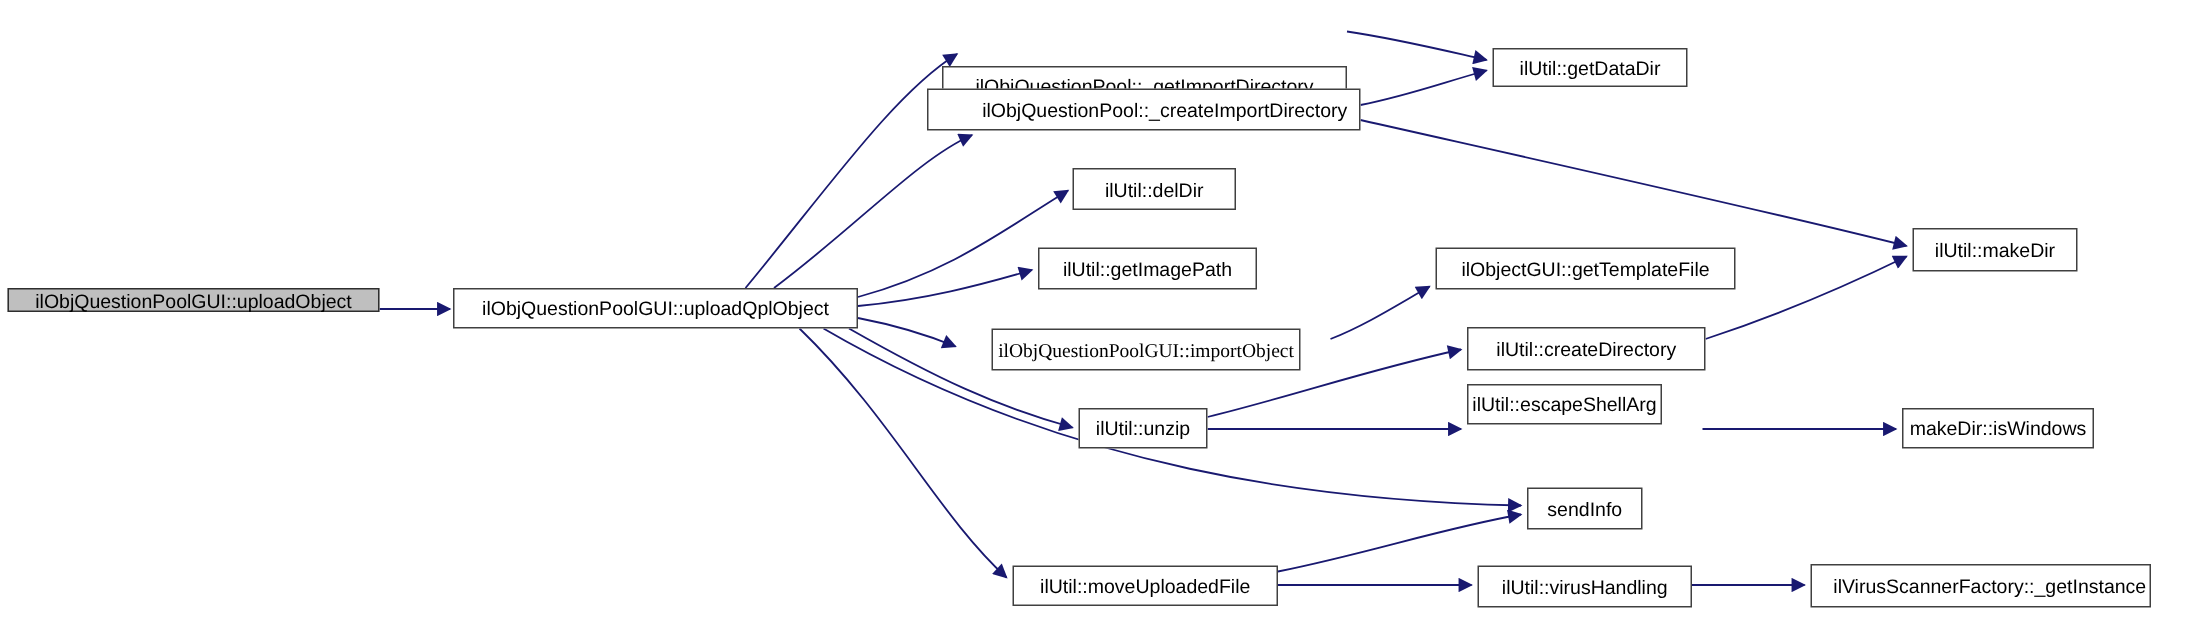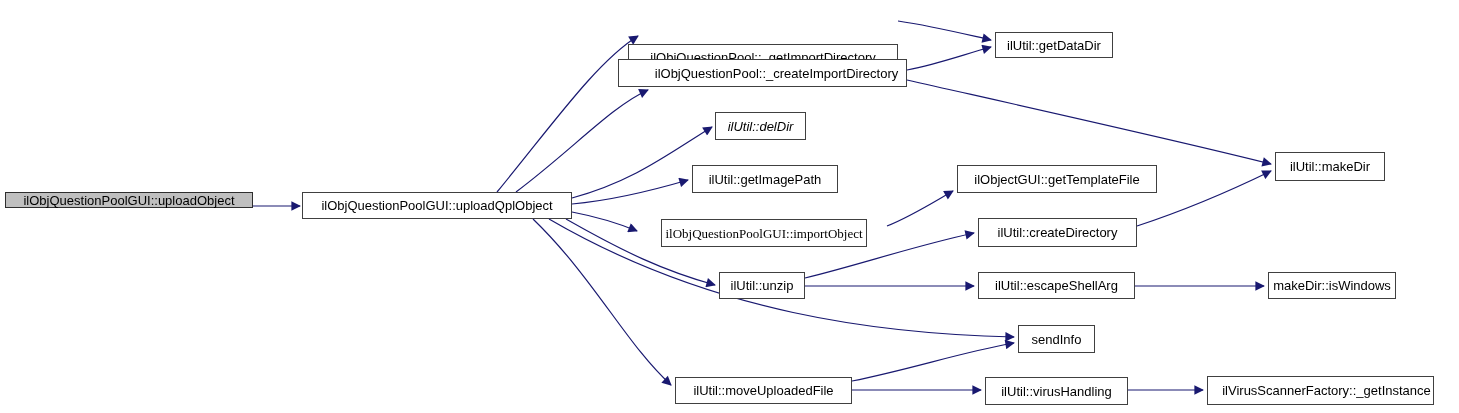--- a/index.html
+++ b/index.html
@@ -66,39 +66,39 @@
       <path d="M1128,390 L1203,390" marker-end="url(#arrow)"></path>
     </g>
   </svg>
 
   <div class="node hub-src" style="left:5px;top:192px;width:248px;height:16px;">ilObjQuestionPoolGUI::uploadObject</div>
 
   <div class="node" style="left:302px;top:192px;width:270px;height:27px;">ilObjQuestionPoolGUI::uploadQplObject</div>
 
   <div class="node" style="left:628px;top:7px;width:270px;height:26px;margin-top:37px;">ilObjQuestionPool::_getImportDirectory</div>
 
-  <div class="node" style="left:995px;top:32px;width:118px;height:26px;">ilUtil::getDataDir</div>
+  <div class="node" style="left:995px;top:32px;width:130px;height:26px;">ilUtil::getDataDir</div>
 
   <div class="node" style="left:618px;top:59px;width:289px;height:28px;padding-left:32px;">ilObjQuestionPool::_createImportDirectory</div>
 
-  <div class="node" style="left:715px;top:112px;width:91px;height:28px;font-style:italic;">ilUtil::delDir</div>
+  <div class="node" style="left:715px;top:112px;width:109px;height:28px;">ilUtil::delDir</div>
 
   <div class="node" style="left:692px;top:165px;width:146px;height:28px;">ilUtil::getImagePath</div>
 
   <div class="node" style="left:957px;top:165px;width:200px;height:28px;">ilObjectGUI::getTemplateFile</div>
 
   <div class="node" style="left:1275px;top:152px;width:110px;height:29px;">ilUtil::makeDir</div>
 
   <div class="node" style="left:661px;top:219px;width:206px;height:28px;font-family:Liberation Serif, serif;">ilObjQuestionPoolGUI::importObject</div>
 
   <div class="node" style="left:978px;top:218px;width:159px;height:29px;">ilUtil::createDirectory</div>
 
   <div class="node" style="left:719px;top:272px;width:86px;height:27px;">ilUtil::unzip</div>
 
-  <div class="node" style="left:978px;top:272px;width:157px;height:27px;">ilUtil::escapeShellArg</div>
+  <div class="node" style="left:978px;top:256px;width:130px;height:27px;">ilUtil::escapeShellArg</div>
 
   <div class="node" style="left:1268px;top:272px;width:128px;height:27px;">makeDir::isWindows</div>
 
   <div class="node" style="left:1018px;top:325px;width:77px;height:28px;">sendInfo</div>
 
   <div class="node" style="left:675px;top:377px;width:177px;height:27px;">ilUtil::moveUploadedFile</div>
 
   <div class="node" style="left:985px;top:377px;width:143px;height:28px;">ilUtil::virusHandling</div>
 
   <div class="node" style="left:1207px;top:376px;width:227px;height:29px;padding-left:16px;">ilVirusScannerFactory::_getInstance</div>

